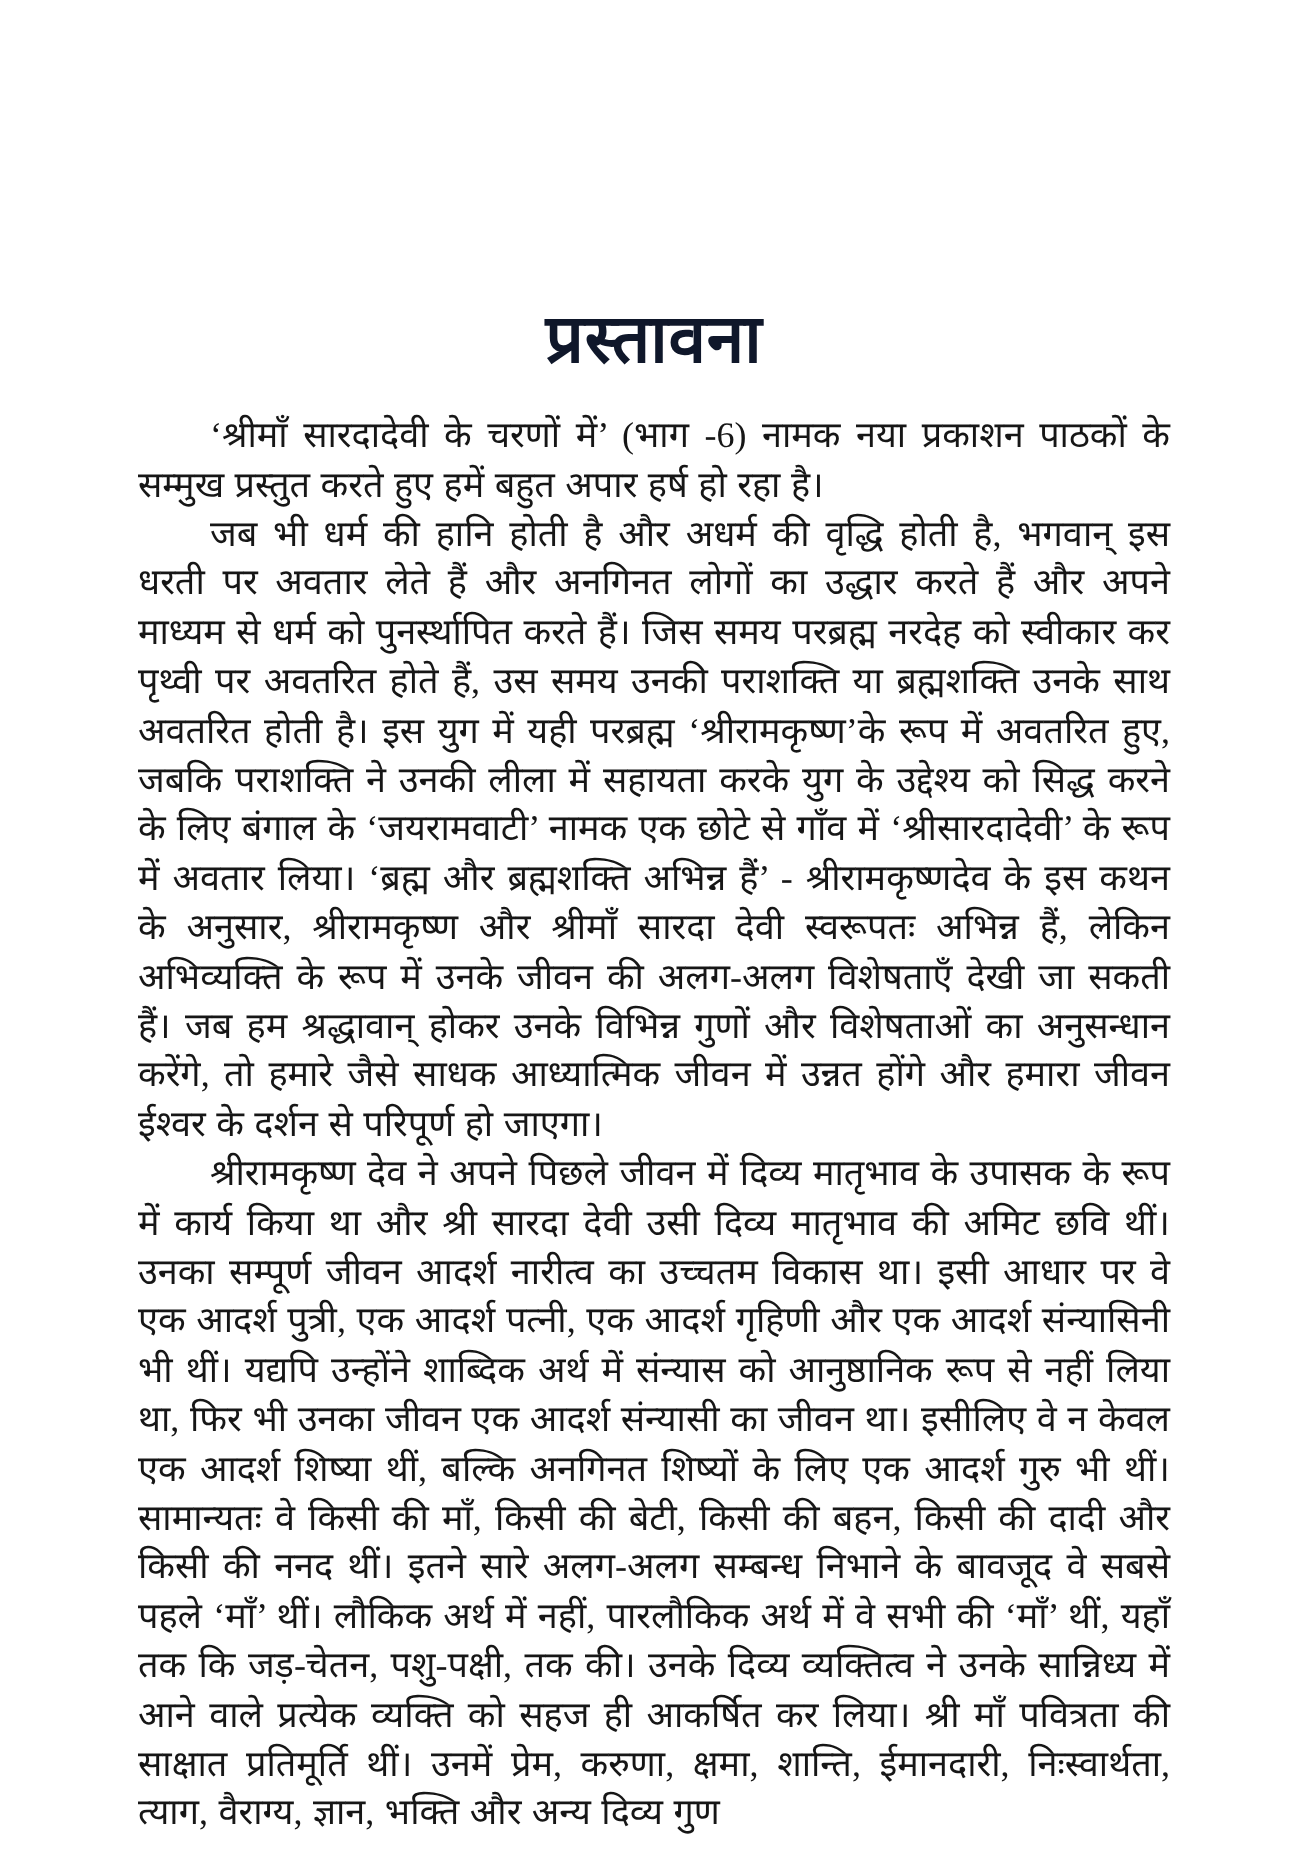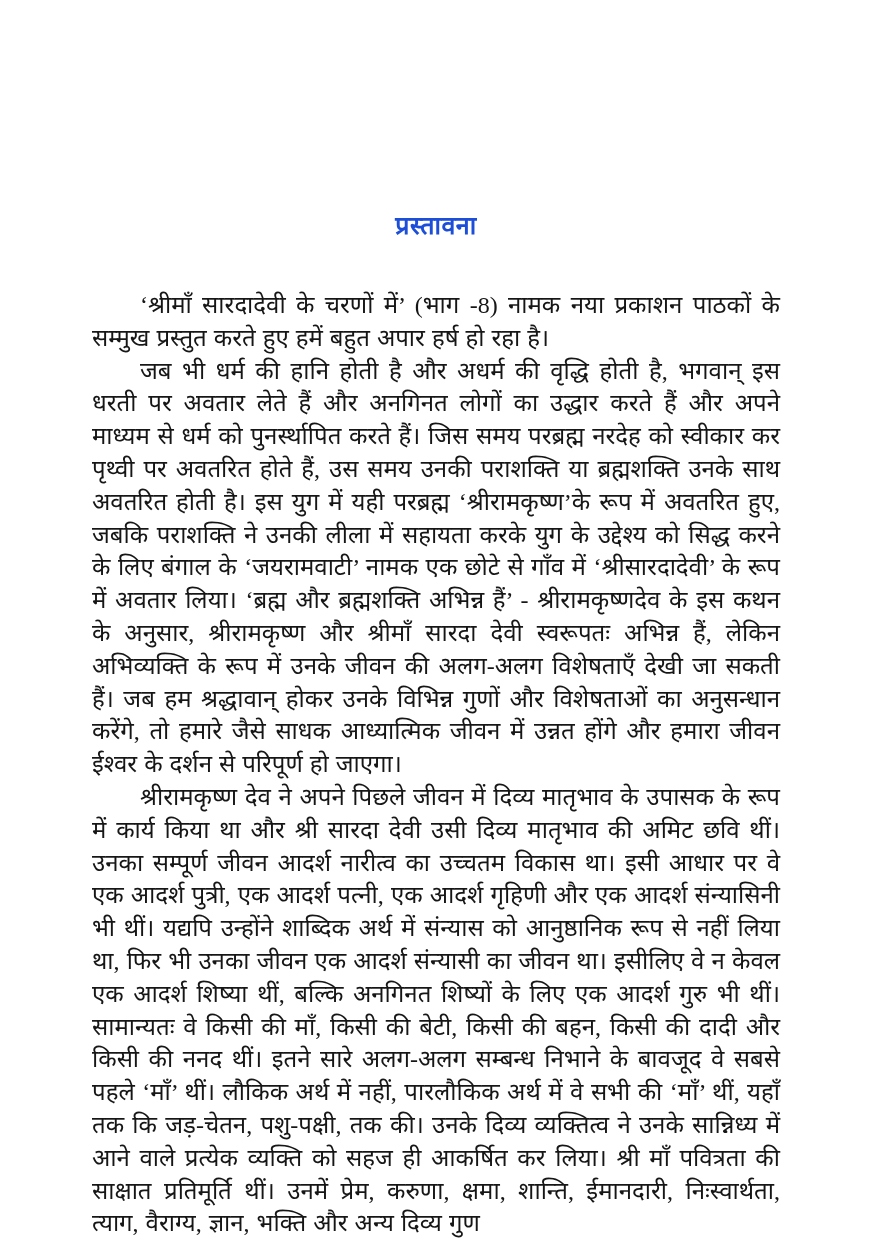--- a/index.html
+++ b/index.html
@@ -15,43 +15,43 @@
     overflow: hidden;
     font-family: "Liberation Serif", "DejaVu Serif", serif;
   }
   .content {
     position: absolute;
     left: 92px;
     top: 205px;
     width: 688px;
   }
   .title {
-    margin: 0 0 42px 0;
+    margin: 0 0 28px 0;
     text-align: center;
-    font-size: 25px;
+    font-size: 45px;
     line-height: 42px;
     font-weight: 700;
-    color: #1d4ed8;
+    color: #0f172a;
     letter-spacing: 0.5px;
   }
   .body-text p {
     margin: 0;
     font-size: 24px;
     line-height: 32.8px;
     text-align: justify;
     text-indent: 48px;
     color: #161616;
     word-spacing: 1px;
   }
 </style>
 </head>
 <body>
 
 <div class="page">
   <div class="content">
     <h1 class="title">प्रस्तावना</h1>
     <div class="body-text">
-      <p>‘श्रीमाँ सारदादेवी के चरणों में’ (भाग -8) नामक नया प्रकाशन पाठकों के सम्मुख प्रस्तुत करते हुए हमें बहुत अपार हर्ष हो रहा है।</p>
+      <p>‘श्रीमाँ सारदादेवी के चरणों में’ (भाग -6) नामक नया प्रकाशन पाठकों के सम्मुख प्रस्तुत करते हुए हमें बहुत अपार हर्ष हो रहा है।</p>
       <p>जब भी धर्म की हानि होती है और अधर्म की वृद्धि होती है, भगवान् इस धरती पर अवतार लेते हैं और अनगिनत लोगों का उद्धार करते हैं और अपने माध्यम से धर्म को पुनर्स्थापित करते हैं। जिस समय परब्रह्म नरदेह को स्वीकार कर पृथ्वी पर अवतरित होते हैं, उस समय उनकी पराशक्ति या ब्रह्मशक्ति उनके साथ अवतरित होती है। इस युग में यही परब्रह्म ‘श्रीरामकृष्ण’के रूप में अवतरित हुए, जबकि पराशक्ति ने उनकी लीला में सहायता करके युग के उद्देश्य को सिद्ध करने के लिए बंगाल के ‘जयरामवाटी’ नामक एक छोटे से गाँव में ‘श्रीसारदादेवी’ के रूप में अवतार लिया। ‘ब्रह्म और ब्रह्मशक्ति अभिन्न हैं’ - श्रीरामकृष्णदेव के इस कथन के अनुसार, श्रीरामकृष्ण और श्रीमाँ सारदा देवी स्वरूपतः अभिन्न हैं, लेकिन अभिव्यक्ति के रूप में उनके जीवन की अलग-अलग विशेषताएँ देखी जा सकती हैं। जब हम श्रद्धावान् होकर उनके विभिन्न गुणों और विशेषताओं का अनुसन्धान करेंगे, तो हमारे जैसे साधक आध्यात्मिक जीवन में उन्नत होंगे और हमारा जीवन ईश्वर के दर्शन से परिपूर्ण हो जाएगा।</p>
       <p>श्रीरामकृष्ण देव ने अपने पिछले जीवन में दिव्य मातृभाव के उपासक के रूप में कार्य किया था और श्री सारदा देवी उसी दिव्य मातृभाव की अमिट छवि थीं। उनका सम्पूर्ण जीवन आदर्श नारीत्व का उच्चतम विकास था। इसी आधार पर वे एक आदर्श पुत्री, एक आदर्श पत्नी, एक आदर्श गृहिणी और एक आदर्श संन्यासिनी भी थीं। यद्यपि उन्होंने शाब्दिक अर्थ में संन्यास को आनुष्ठानिक रूप से नहीं लिया था, फिर भी उनका जीवन एक आदर्श संन्यासी का जीवन था। इसीलिए वे न केवल एक आदर्श शिष्या थीं, बल्कि अनगिनत शिष्यों के लिए एक आदर्श गुरु भी थीं। सामान्यतः वे किसी की माँ, किसी की बेटी, किसी की बहन, किसी की दादी और किसी की ननद थीं। इतने सारे अलग-अलग सम्बन्ध निभाने के बावजूद वे सबसे पहले ‘माँ’ थीं। लौकिक अर्थ में नहीं, पारलौकिक अर्थ में वे सभी की ‘माँ’ थीं, यहाँ तक कि जड़-चेतन, पशु-पक्षी, तक की। उनके दिव्य व्यक्तित्व ने उनके सान्निध्य में आने वाले प्रत्येक व्यक्ति को सहज ही आकर्षित कर लिया। श्री माँ पवित्रता की साक्षात प्रतिमूर्ति थीं। उनमें प्रेम, करुणा, क्षमा, शान्ति, ईमानदारी, निःस्वार्थता, त्याग, वैराग्य, ज्ञान, भक्ति और अन्य दिव्य गुण</p>
     </div>
   </div>
 </div>
 
 </body></html>

